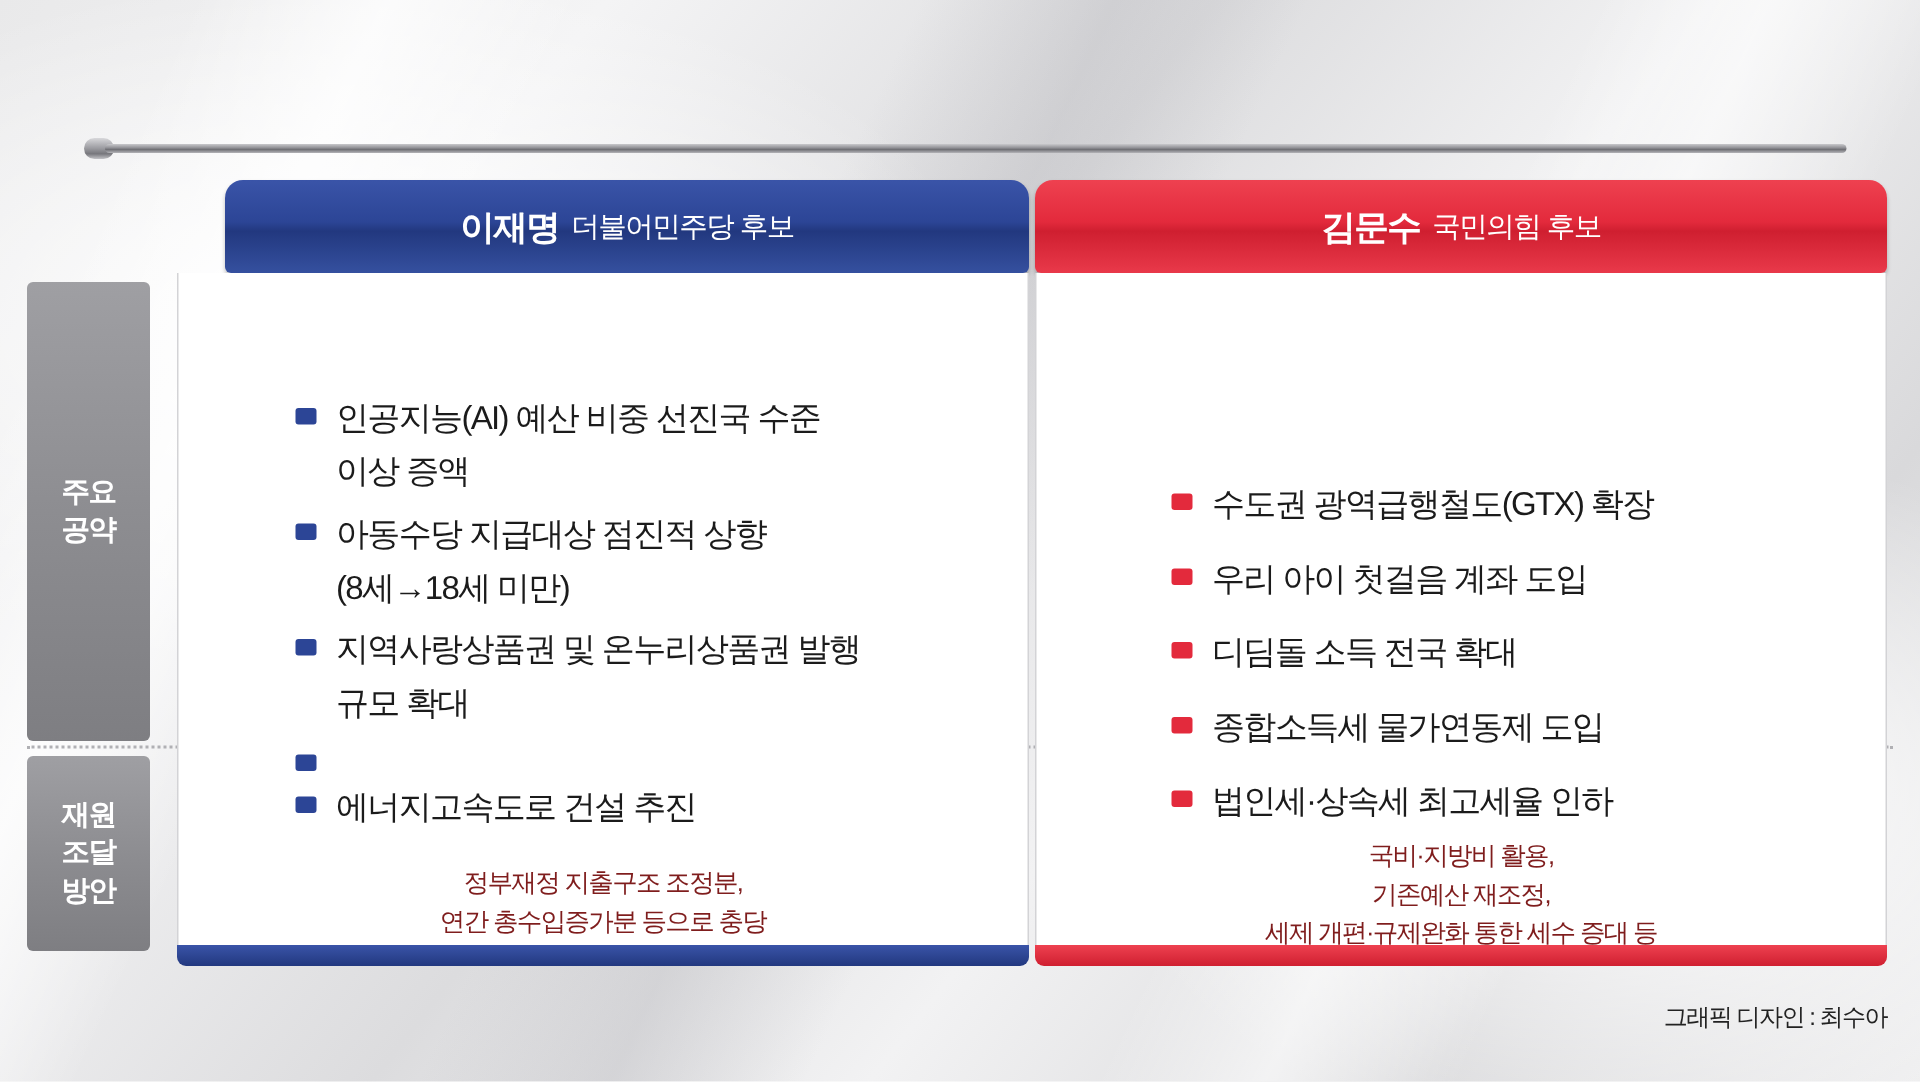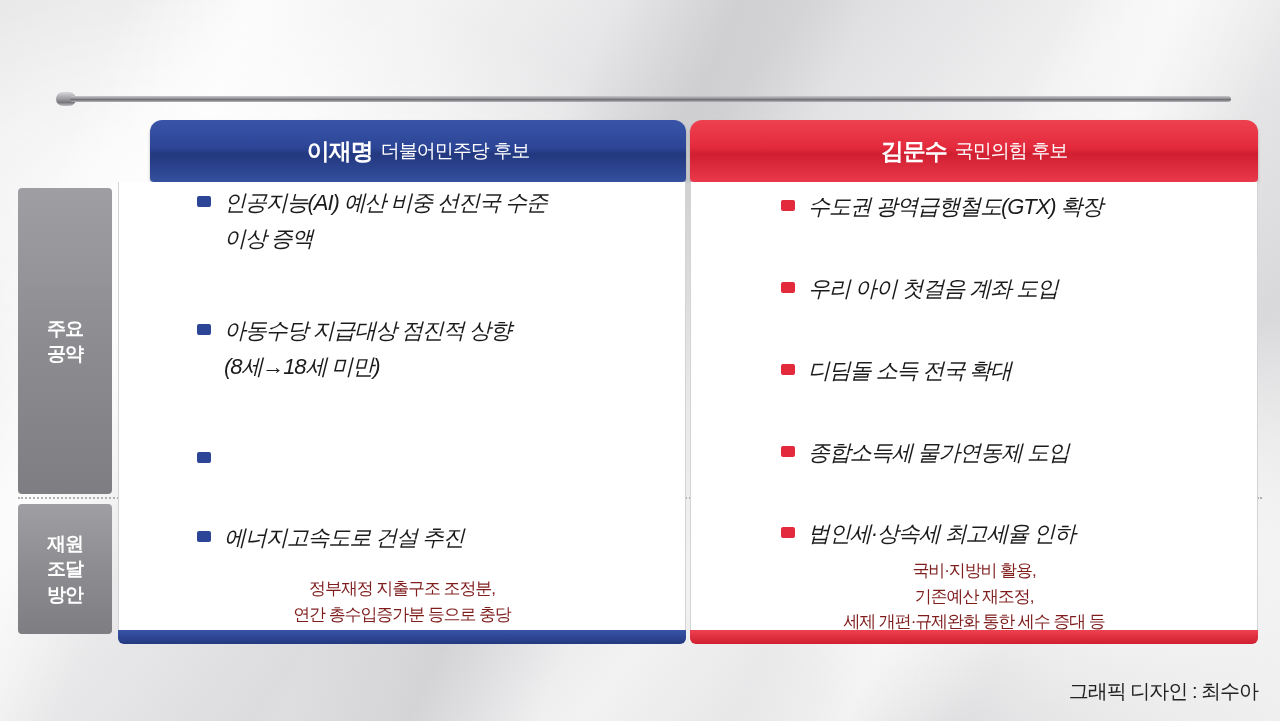--- a/index.html
+++ b/index.html
@@ -83,21 +83,21 @@
     width: 20px;
     height: 14px;
     border-radius: 7px;
     background: linear-gradient(180deg, #d8d8db 0%, #9a9a9f 50%, #77777c 75%, #c2c2c6 100%);
   }
 
   
   .rowlabel {
     position: absolute;
     left: 18px;
-    width: 94px;
+    width: 82px;
     border-radius: 4px;
     background: linear-gradient(180deg, #9f9fa3 0%, #8d8d91 50%, #7e7e82 100%);
     color: #ffffff;
     font-size: 19px;
     font-weight: bold;
     letter-spacing: -1px;
     line-height: 1.32;
     text-align: center;
     display: flex;
     align-items: center;
@@ -174,22 +174,21 @@
     position: absolute;
     left: 0;
     right: 0;
     top: 0;
     height: 377px;
     padding: 0;
     margin: 0;
     list-style: none;
     display: flex;
     flex-direction: column;
-    justify-content: space-between;
-    font-style: italic;
+    justify-content: flex-end;
   }
   .panel.left .bullets { padding: 0 28px 0 78px; }
   .panel.right .bullets { padding: 0 28px 0 90px; }
 
   .bullet {
     display: flex;
     align-items: flex-start;
     gap: 13px;
     font-size: 22px;
     color: #1b1b1b;
@@ -226,22 +225,22 @@
     letter-spacing: -1.1px;
     line-height: 1.52;
     white-space: pre-line;
   }
   .panel.left .funding-text { top: 386px; }
 
   
   .credit {
     position: absolute;
     right: 22px;
-    bottom: 16px;
-    font-size: 20px;
+    bottom: 32px;
+    font-size: 16px;
     color: #222222;
     letter-spacing: -1px;
     margin-left: 48px;
   }
 </style>
 </head>
 <body>
 
 <div class="stage">
 
@@ -271,20 +270,25 @@
           <span class="txt">인공지능(AI) 예산 비중 선진국 수준
 이상 증액</span>
         </li>
         <li class="bullet">
           <span class="dot"></span>
           <span class="txt">아동수당 지급대상 점진적 상향
 (8세→18세 미만)</span>
         </li>
         <li class="bullet">
           <span class="dot"></span>
+          <span class="txt">지역사랑상품권 및 온누리상품권 발행
+규모 확대</span>
+        </li>
+        <li class="bullet">
+          <span class="dot"></span>
         </li>
         <li class="bullet">
           <span class="dot"></span>
           <span class="txt">에너지고속도로 건설 추진</span>
         </li>
       </ul>
       <div class="funding-text">정부재정 지출구조 조정분,
 연간 총수입증가분 등으로 충당</div>
     </div>
     <div class="panel-foot"></div>

